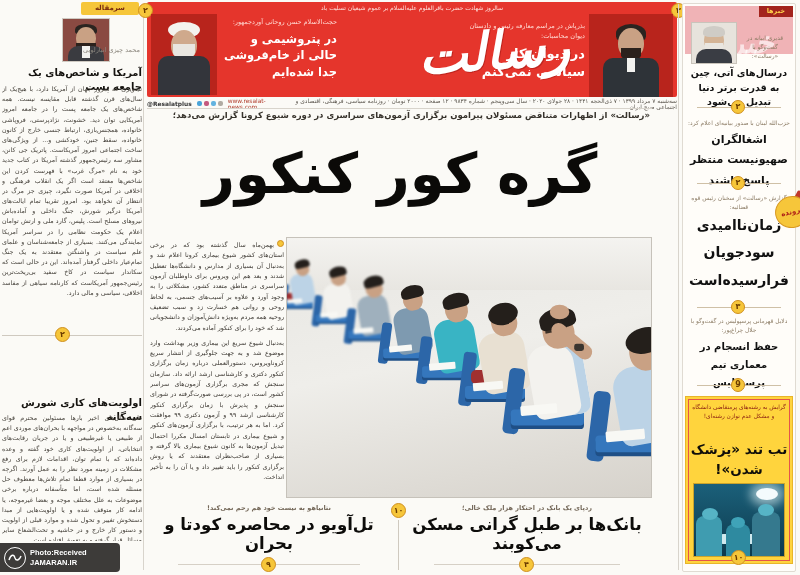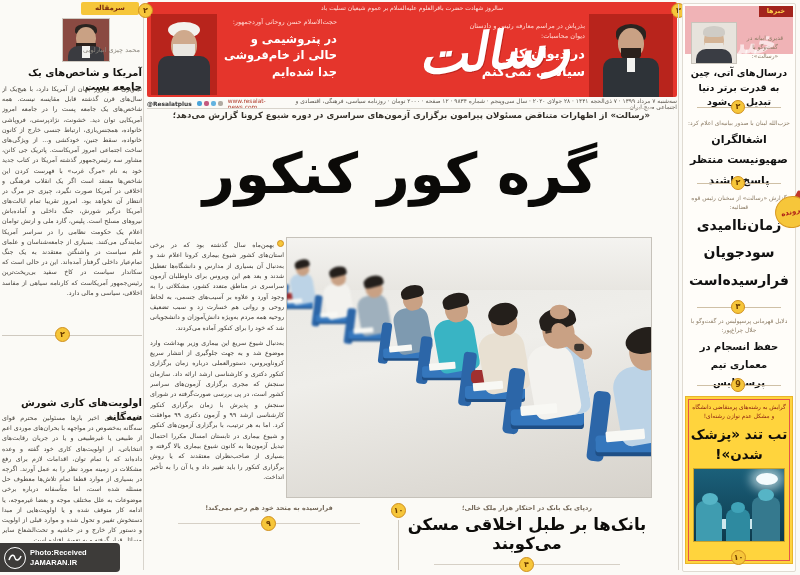--- a/index.html
+++ b/index.html
@@ -116,21 +116,21 @@
   .sb-div .badge{position:absolute;left:50%;margin-left:-8px;top:0;width:14px;height:14px;}
   .sb-photo{position:absolute;top:18px;left:8px;width:46px;height:42px;border:1px solid #c9c4bb;background:#e7e3dc;overflow:hidden;z-index:4;}
   .ribbon{position:absolute;right:-14px;top:192px;width:34px;height:32px;z-index:6;}
   .ribbon .circ{position:absolute;inset:0;border-radius:50%;background:#f6c63a;border:1px solid #d89a25;
                 display:flex;align-items:center;justify-content:center;color:#b02318;font-size:7px;font-weight:bold;transform:rotate(-14deg);}
   .ribbon .fold{position:absolute;right:-2px;top:-3px;width:16px;height:10px;background:#c0392b;border-radius:2px;transform:rotate(28deg);}
 
   .feature{position:absolute;left:2px;right:2px;top:392px;height:168px;background:#ffd43d;
            border:1px solid #e8b52a;box-shadow:inset 0 0 0 2px #ffd43d, inset 0 0 0 3px #e4554a;padding:6px 4px;}
   .ft-kicker{text-align:center;font-size:5.8px;color:#8a1d10;line-height:1.55;}
-  .ft-headline{text-align:center;font-size:13.5px;font-weight:bold;color:#0f0d09;line-height:1.5;margin-top:3px;}
+  .ft-headline{text-align:center;font-size:13.5px;font-weight:bold;color:#0f0d09;line-height:1.5;margin-top:18px;}
   .surg{position:relative;width:92px;height:74px;margin:4px auto 0;background:linear-gradient(#1b607a,#0d3a4d);overflow:hidden;border:1px solid #caa32c;}
   .surg .lamp{position:absolute;right:6px;top:4px;width:22px;height:12px;border-radius:50%;background:#f4fbfd;box-shadow:0 0 10px 6px rgba(240,255,255,.55);}
   .surg .fig{position:absolute;border-radius:8px 8px 0 0;background:#3f9cb0;}
   .surg .cap{position:absolute;border-radius:50%;background:#56b4c6;}
   .surg .table{position:absolute;left:26px;bottom:12px;width:46px;height:10px;background:#cfe9ee;border-radius:3px;}
   .ft-badge{position:absolute;left:50%;margin-left:-8px;bottom:-2px;}
 </style>
 </head>
 <body>
 
@@ -300,28 +300,29 @@
         <div class="desk"></div>
         <div class="paper"></div>
       </div>
   </div>
 
   <div class="badge lead-badge">۱۰</div>
   <div class="bot-vrule"></div>
 
   <div class="bot-block" style="left:404px;width:246px;text-align:center;">
     <div class="bot-kicker">ردپای یک بانک در احتکار هزار ملک خالی؛</div>
-    <div class="bot-headline">بانک‌ها بر طبل اخلاقی مسکن می‌کوبند</div>
+    <div class="bot-headline">بانک‌ها بر طبل گرانی مسکن می‌کوبند</div>
     <div class="bot-div">
         <div class="badge">۴</div>
       </div>
   </div>
 
   <div class="bot-block" style="left:148px;width:242px;">
-    <div class="bot-kicker">فرارسیده به متحد خود هم رحم نمی‌کند!</div>
+    <div class="bot-kicker">نتانیاهو به نیست خود هم رحم نمی‌کند!</div>
+    <div class="bot-headline">تل‌آویو در محاصره کودتا و بحران</div>
     <div class="bot-div">
         <div class="badge">۹</div>
       </div>
   </div>
 
   <div class="vrule" style="left:678px;top:4px;height:566px;"></div>
 
   <div class="sidebar">
     <div class="sb-header">
       <div class="sb-ghost">خبرها</div>

